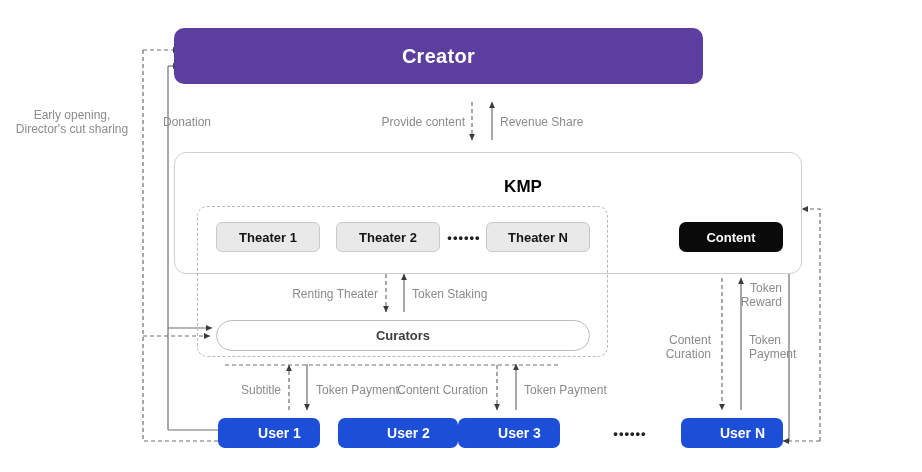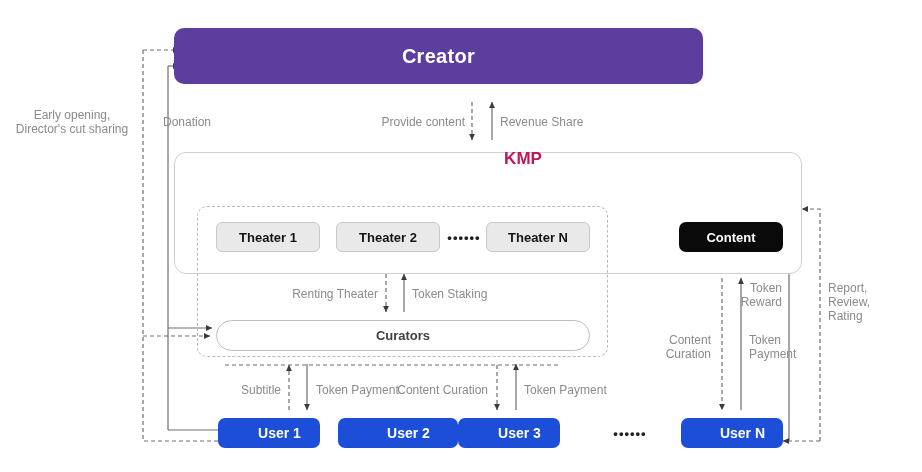--- a/index.html
+++ b/index.html
@@ -17,23 +17,23 @@
     left:174px;top:28px;width:529px;height:56px;
     background:#5C3E9E;border-radius:10px;color:#ffffff;
     font-size:20px;font-weight:bold;letter-spacing:.3px;
   }
 
   .kmp-box{
     position:absolute;left:174px;top:152px;width:628px;height:122px;
     border:1.3px solid #cfcfcf;border-radius:12px;background:#ffffff;box-sizing:border-box;
   }
   .kmp-title{
-    position:absolute;left:174px;top:148px;width:628px;height:22px;
+    position:absolute;left:174px;top:176px;width:628px;height:22px;
     display:flex;align-items:center;justify-content:center;
-    font-size:17px;font-weight:bold;color:#be185d;padding-left:35px;
+    font-size:17px;font-weight:bold;color:#000000;padding-left:35px;
   }
 
   .dashed-group{
     position:absolute;left:197px;top:206px;width:411px;height:151px;
     border:1.3px dashed #b9b9b9;border-radius:10px;box-sizing:border-box;background:transparent;
   }
 
   .theater{
     height:30px;top:222px;
     background:#e9e9e9;border:1px solid #c9c9c9;border-radius:6px;
@@ -181,17 +181,14 @@
 
   <div class="lbl r" style="left:640px;top:333px;width:71px;">Content
 Curation</div>
 
   <div class="lbl" style="left:749px;top:333px;">Token
 Payment</div>
 
   <div class="lbl r" style="left:722px;top:281px;width:60px;">Token
 Reward</div>
 
-  <div class="lbl" style="left:828px;top:281px;">Report,
-Review,
-Rating</div>
 
 </div>
 
 </body></html>

